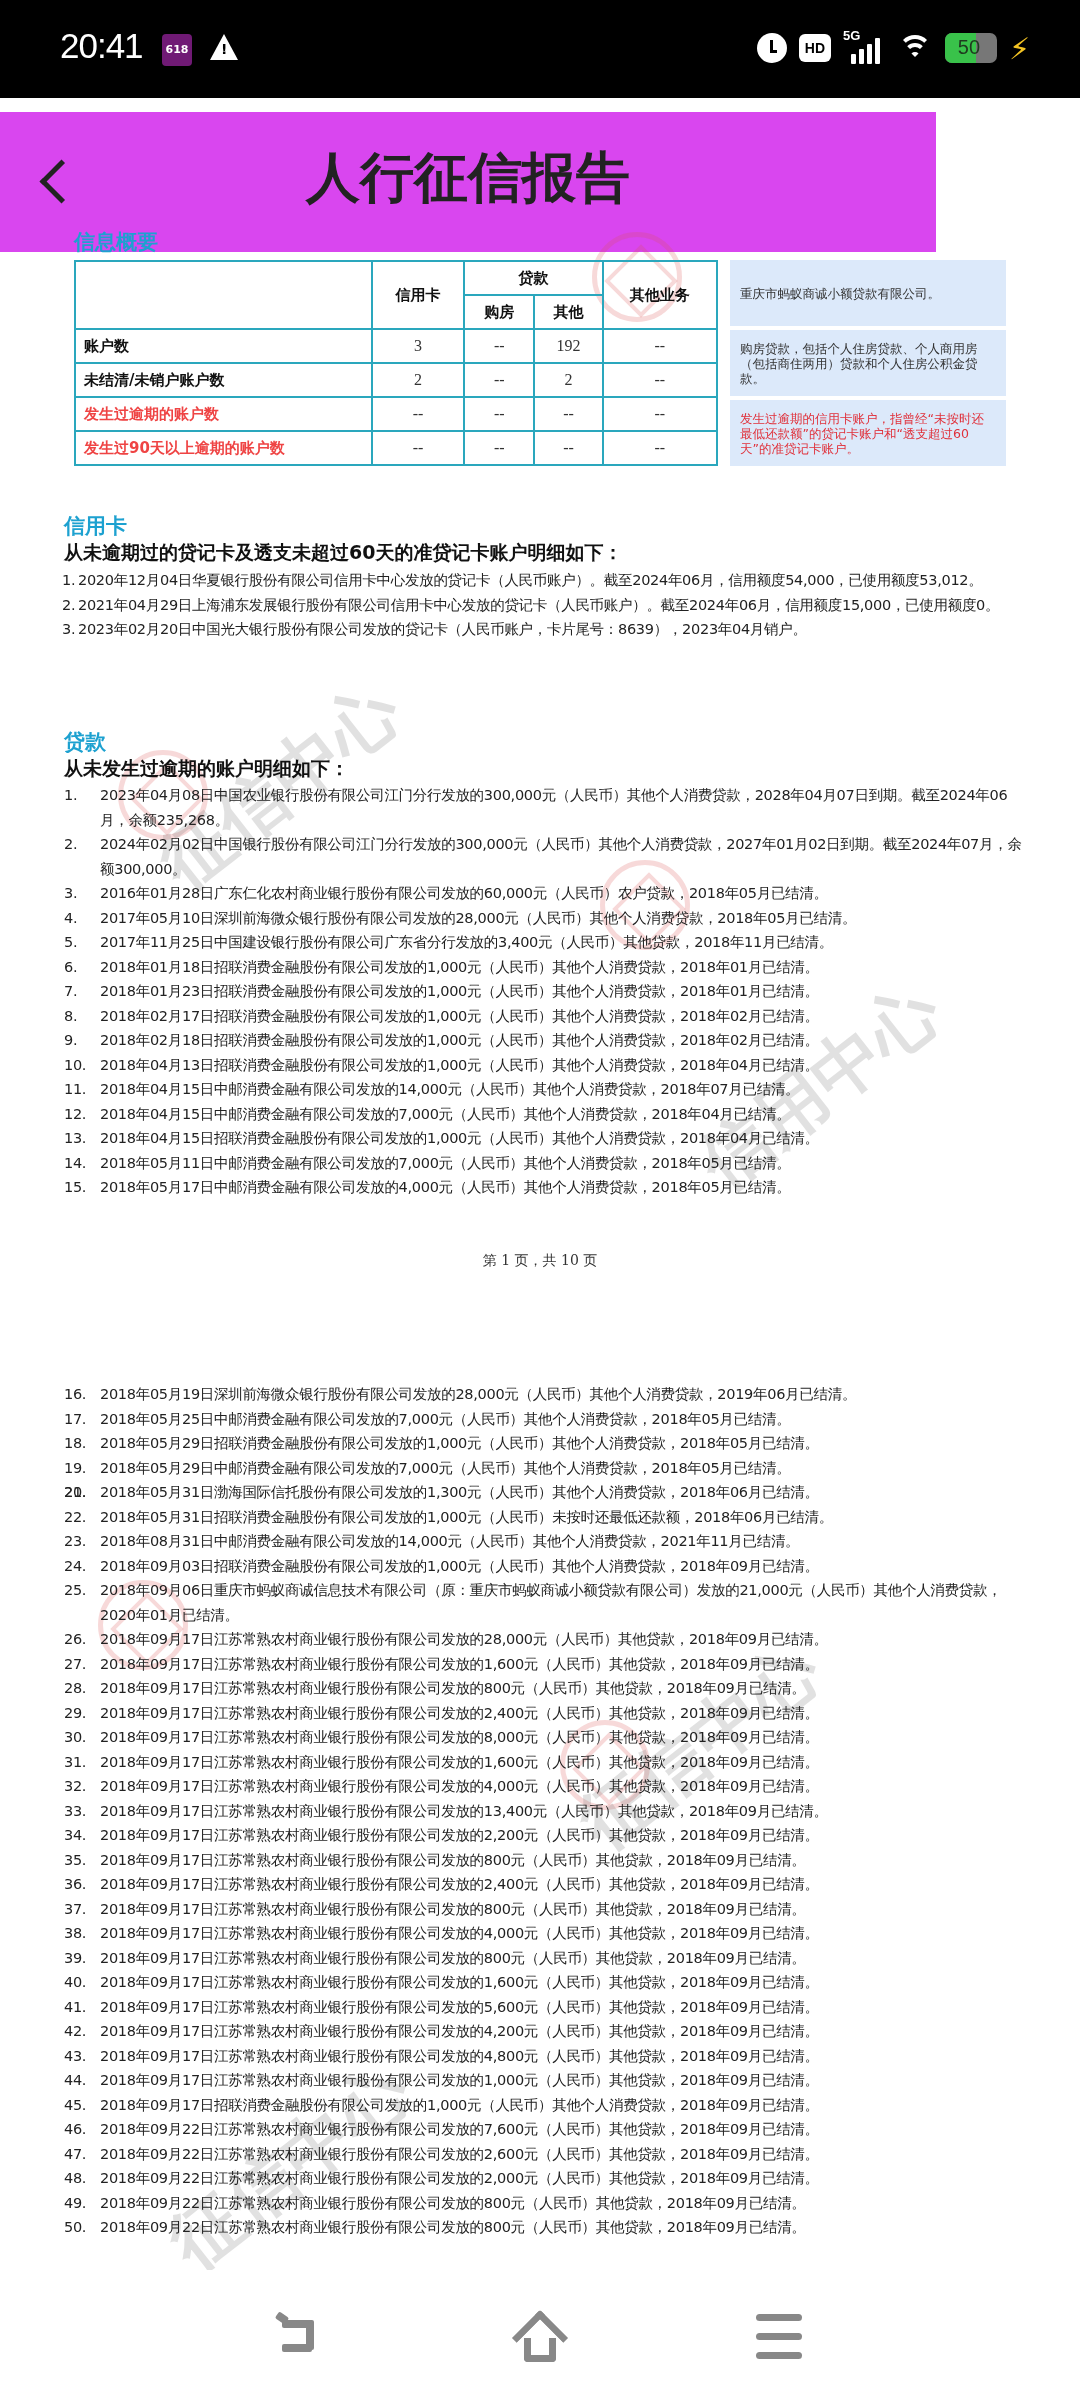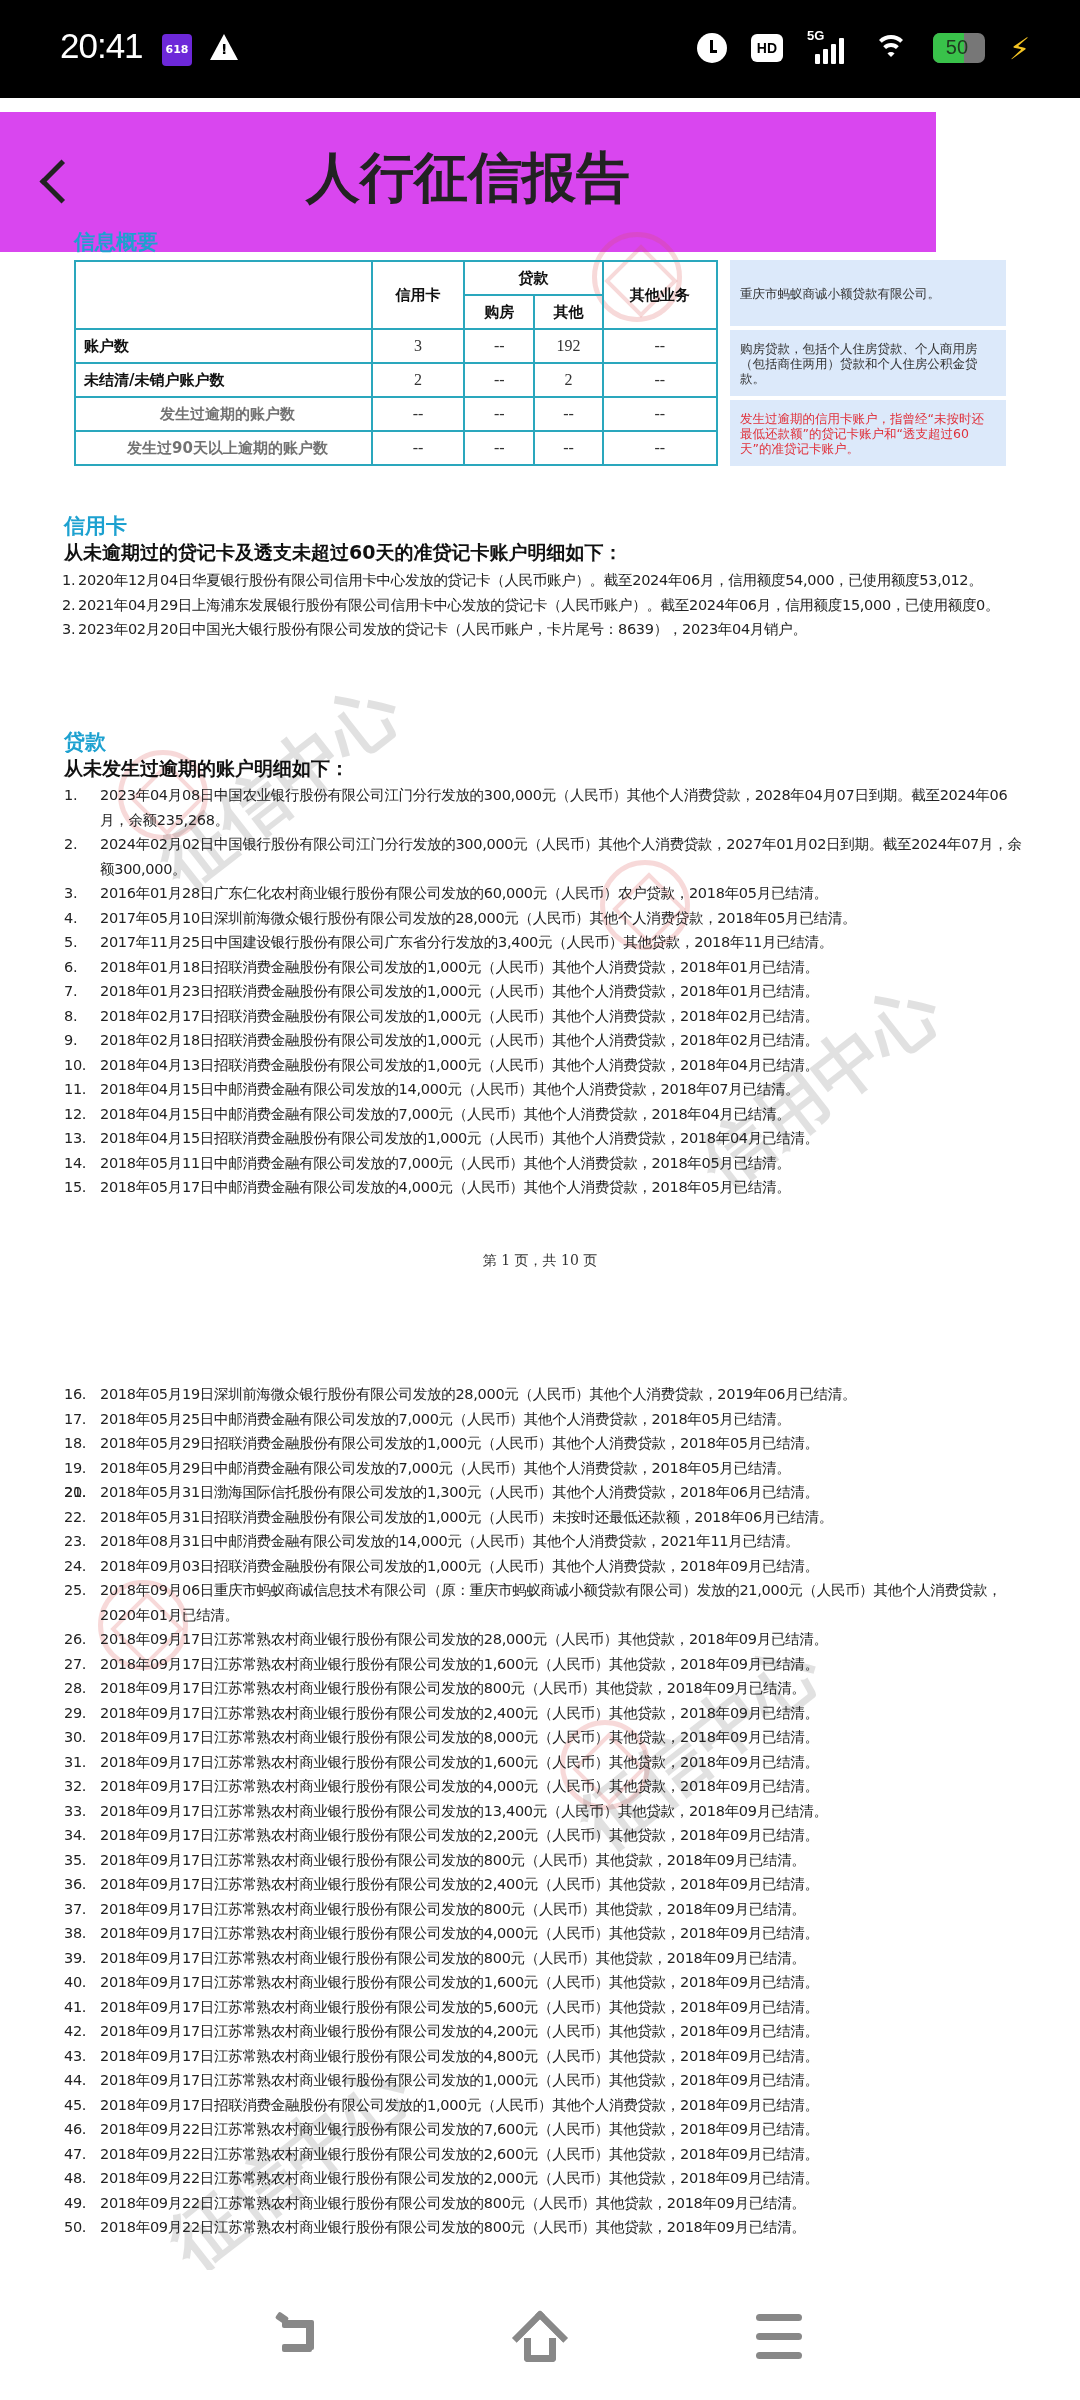--- a/index.html
+++ b/index.html
@@ -1,24 +1,24 @@
 <!DOCTYPE html>
 <html><head>
 <meta charset="utf-8">
 <style>
   * { box-sizing: border-box; margin: 0; padding: 0; }
   html, body { width: 1080px; height: 2400px; overflow: hidden; background: #ffffff; }
   body { font-family: "DejaVu Sans", "Liberation Sans", sans-serif; color: #222; position: relative; }
 
   .status-bar { position: absolute; left: 0; top: 0; width: 1080px; height: 98px; background: #000; color: #fff; }
   .status-time { position: absolute; left: 60px; top: 26px; font-size: 35px; font-family: "Liberation Sans", sans-serif; letter-spacing: -1px; }
-  .status-app-icon { position: absolute; left: 162px; top: 34px; width: 30px; height: 32px; background: #6d28d9; border-radius: 4px; color: #fff; font-size: 11px; text-align: center; line-height: 32px; font-weight: bold; }
+  .status-app-icon { position: absolute; left: 162px; top: 34px; width: 30px; height: 32px; background: #701a75; border-radius: 4px; color: #fff; font-size: 11px; text-align: center; line-height: 32px; font-weight: bold; }
   .status-warn-icon { position: absolute; left: 210px; top: 34px; width: 0; height: 0; border-left: 14px solid transparent; border-right: 14px solid transparent; border-bottom: 26px solid #fff; }
   .status-warn-icon span { position: absolute; left: -3px; top: 7px; color: #000; font-size: 14px; font-weight: bold; }
-  .status-right { position: absolute; right: 50px; top: 28px; height: 40px; display: flex; align-items: center; gap: 24px; }
+  .status-right { position: absolute; right: 50px; top: 28px; height: 40px; display: flex; align-items: center; gap: 12px; }
   .sb-alarm { width: 30px; height: 30px; border-radius: 50%; background: #fff; position: relative; }
   .sb-alarm::after { content: ""; position: absolute; left: 13px; top: 7px; width: 4px; height: 10px; border-left: 3px solid #000; border-bottom: 3px solid #000; }
   .sb-hd { width: 32px; height: 28px; background: #fff; border-radius: 6px; color: #000; font-size: 14px; font-weight: bold; text-align: center; line-height: 28px; font-family: "Liberation Sans", sans-serif; }
   .sb-signal { position: relative; width: 42px; height: 32px; }
   .sb-signal .tag { position: absolute; left: 0; top: -4px; font-size: 13px; font-weight: bold; font-family: "Liberation Sans", sans-serif; }
   .sb-signal .bar { position: absolute; bottom: 0; width: 5px; background: #fff; border-radius: 1px; }
   .sb-wifi { width: 36px; height: 30px; position: relative; overflow: hidden; }
   .sb-wifi div { position: absolute; left: 50%; border: 4px solid #fff; border-color: #fff transparent transparent transparent; border-radius: 50%; transform: translateX(-50%); }
   .sb-battery { width: 52px; height: 30px; border-radius: 7px; background: #777; position: relative; overflow: hidden; }
   .sb-battery .fill { position: absolute; left: 0; top: 0; bottom: 0; width: 60%; background: #39c24a; }
@@ -36,21 +36,21 @@
   .seal { position: absolute; width: 90px; height: 90px; border-radius: 50%; border: 5px solid rgba(220,80,80,0.22); pointer-events: none; }
   .seal::after { content: ""; position: absolute; left: 18px; top: 18px; width: 44px; height: 44px; border: 4px solid rgba(220,80,80,0.22); transform: rotate(45deg); }
 
   .section-heading { position: absolute; color: #1da1d0; font-size: 21px; font-weight: bold; font-family: "DejaVu Sans", sans-serif; }
   .section-sub { position: absolute; color: #111; font-size: 19px; font-weight: bold; font-family: "DejaVu Sans", sans-serif; }
 
   table.summary { position: absolute; left: 74px; top: 40px; width: 644px; border-collapse: collapse; font-size: 16px; }
   table.summary td, table.summary th { border: 2px solid #2aa7bd; height: 34px; text-align: center; color: #333; font-family: "Liberation Serif", serif; }
   table.summary th { font-family: "DejaVu Sans", sans-serif; font-weight: bold; color: #111; font-size: 15px; }
   table.summary td.rowlabel { text-align: left; padding-left: 8px; font-weight: bold; font-family: "DejaVu Sans", sans-serif; font-size: 15px; color: #111; }
-  table.summary td.rowlabel.red { color: #737373; text-align: center; }
+  table.summary td.rowlabel.red { color: #ef4444; }
 
   .notes { position: absolute; left: 730px; top: 40px; width: 276px; }
   .note { background: #dce9fa; margin-bottom: 4px; padding: 8px 10px; font-size: 12.5px; line-height: 15px; color: #333; font-family: "DejaVu Sans", sans-serif; display: flex; align-items: center; }
   .note.red { color: #e0303a; }
 
   .list { position: absolute; left: 62px; width: 960px; font-size: 14.5px; color: #222; }
   .li { position: relative; padding-left: 38px; line-height: 24.5px; font-family: "DejaVu Sans", sans-serif; letter-spacing: -0.3px; }
   .li .num { position: absolute; left: 2px; top: 0; }
   .cc .li { padding-left: 16px; }
   .cc .li .num { left: 0; }

